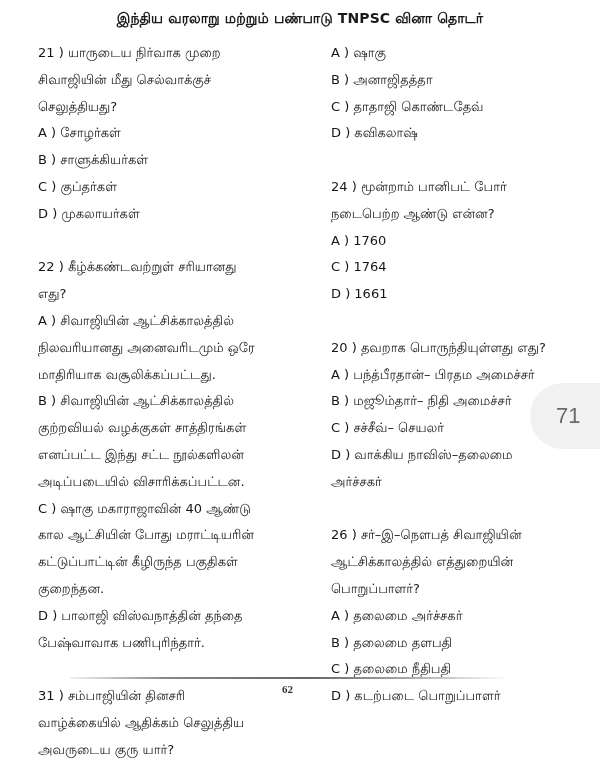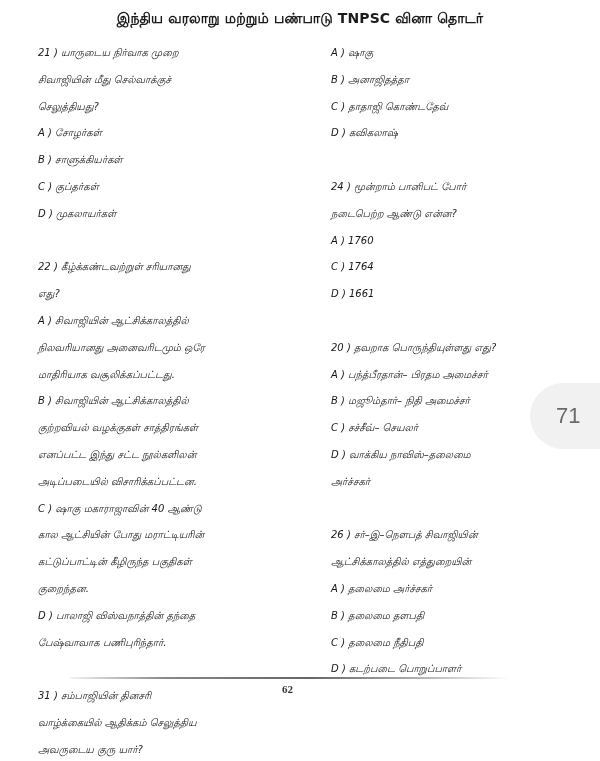--- a/index.html
+++ b/index.html
@@ -8,21 +8,21 @@
       font-family: "DejaVu Sans", sans-serif; color: #1a1a1a;
     }
     .header {
       position: absolute; top: 10px; left: 0; width: 600px; text-align: center;
       font-size: 14px; font-weight: bold; letter-spacing: 0.1px;
     }
     .col { position: absolute; top: 40px; }
     .col-left { left: 38px; width: 260px; }
     .col-right { left: 307px; width: 230px; margin-left: 24px; }
     .line {
-      height: 26.8px; line-height: 26.8px; font-size: 10px; font-style: italic; white-space: nowrap;
+      height: 26.8px; line-height: 26.8px; font-size: 13px; white-space: nowrap;
       color: #161616;
     }
     .gap { height: 26.8px; }
     .footer-line {
       position: absolute; top: 677px; left: 70px; width: 240px; height: 1.5px;
       background: linear-gradient(to right, #f2f2f2 0%, #888 40%, #666 100%);
     }
     .footer-line2 {
       position: absolute; top: 677px; left: 310px; width: 200px; height: 1.5px;
       background: linear-gradient(to right, #666 0%, #aaa 50%, rgba(255,255,255,0) 100%);
@@ -87,20 +87,21 @@
   <div class="gap"></div>
   <div class="line">20 ) தவறாக பொருந்தியுள்ளது எது?</div>
   <div class="line">A ) பந்த்பீரதான்– பிரதம அமைச்சர்</div>
   <div class="line">B ) மஜூம்தார்– நிதி அமைச்சர்</div>
   <div class="line">C ) சச்சீவ்– செயலர்</div>
   <div class="line">D ) வாக்கிய நாவிஸ்–தலைமை</div>
   <div class="line">அர்ச்சகர்</div>
   <div class="gap"></div>
   <div class="line">26 ) சர்–இ–நௌபத் சிவாஜியின்</div>
   <div class="line">ஆட்சிக்காலத்தில் எத்துறையின்</div>
+  <div class="line">பொறுப்பாளர்?</div>
   <div class="line">A ) தலைமை அர்ச்சகர்</div>
   <div class="line">B ) தலைமை தளபதி</div>
   <div class="line">C ) தலைமை நீதிபதி</div>
   <div class="line">D ) கடற்படை பொறுப்பாளர்</div>
 </div>
 
 <div class="badge">71</div>
 
 <div class="footer-line"></div>
 <div class="footer-line2"></div>

